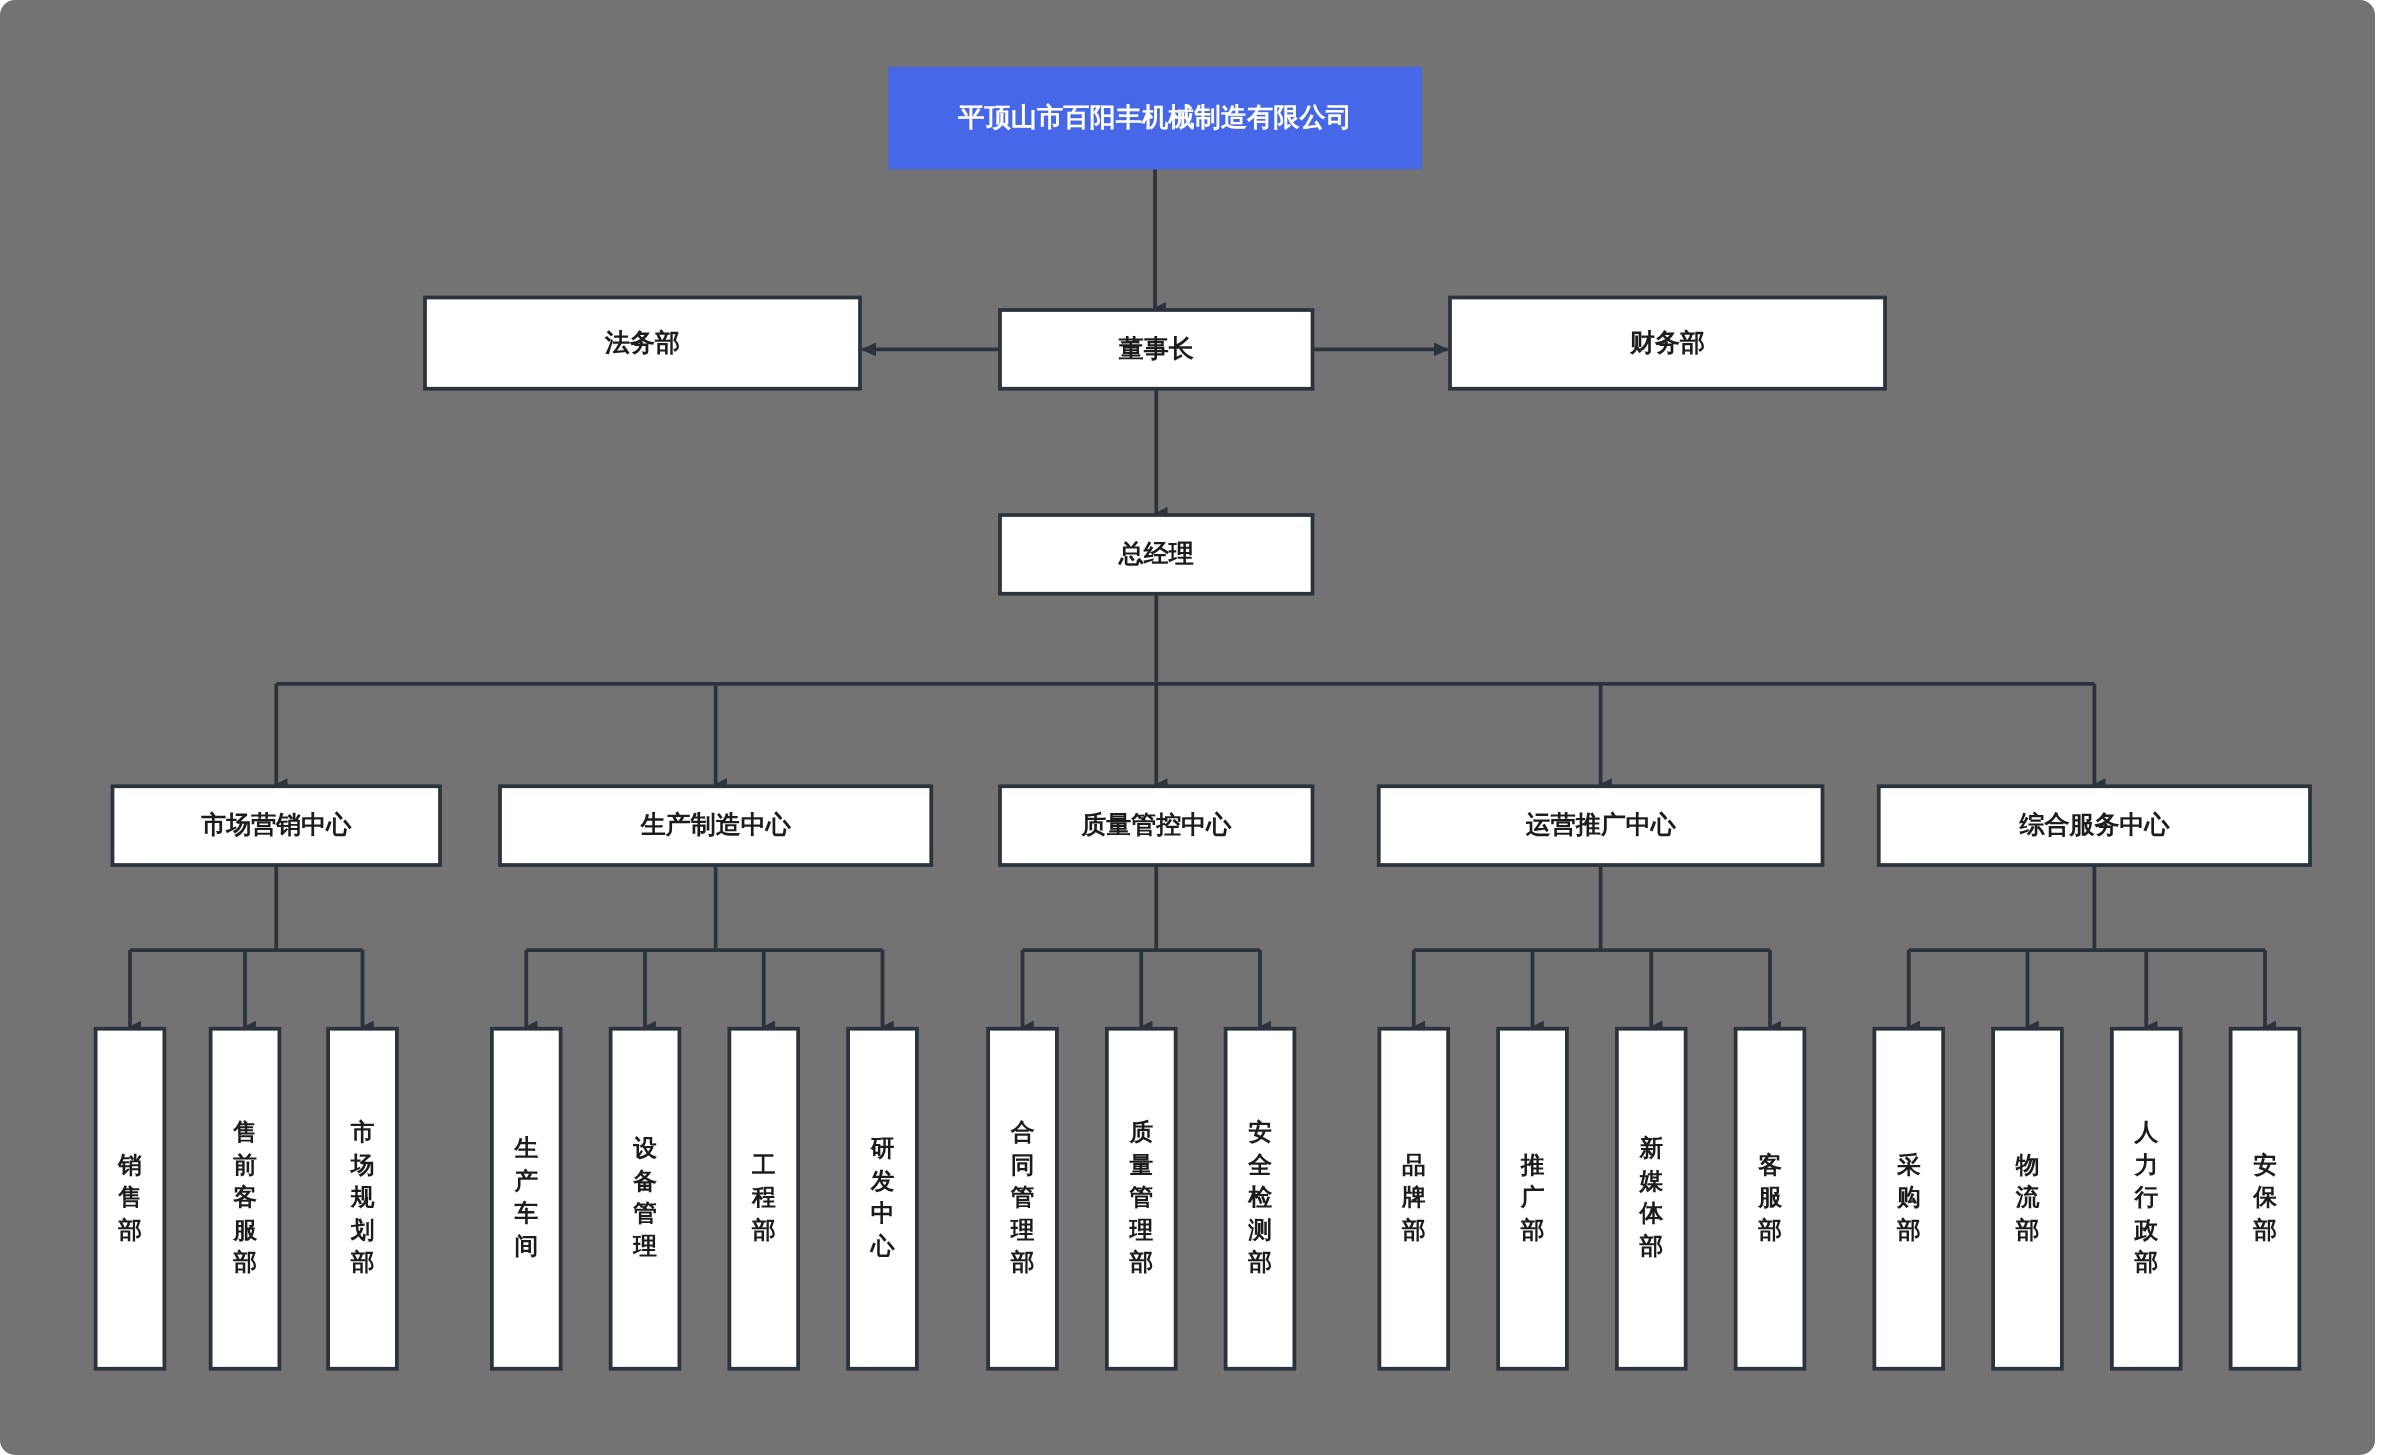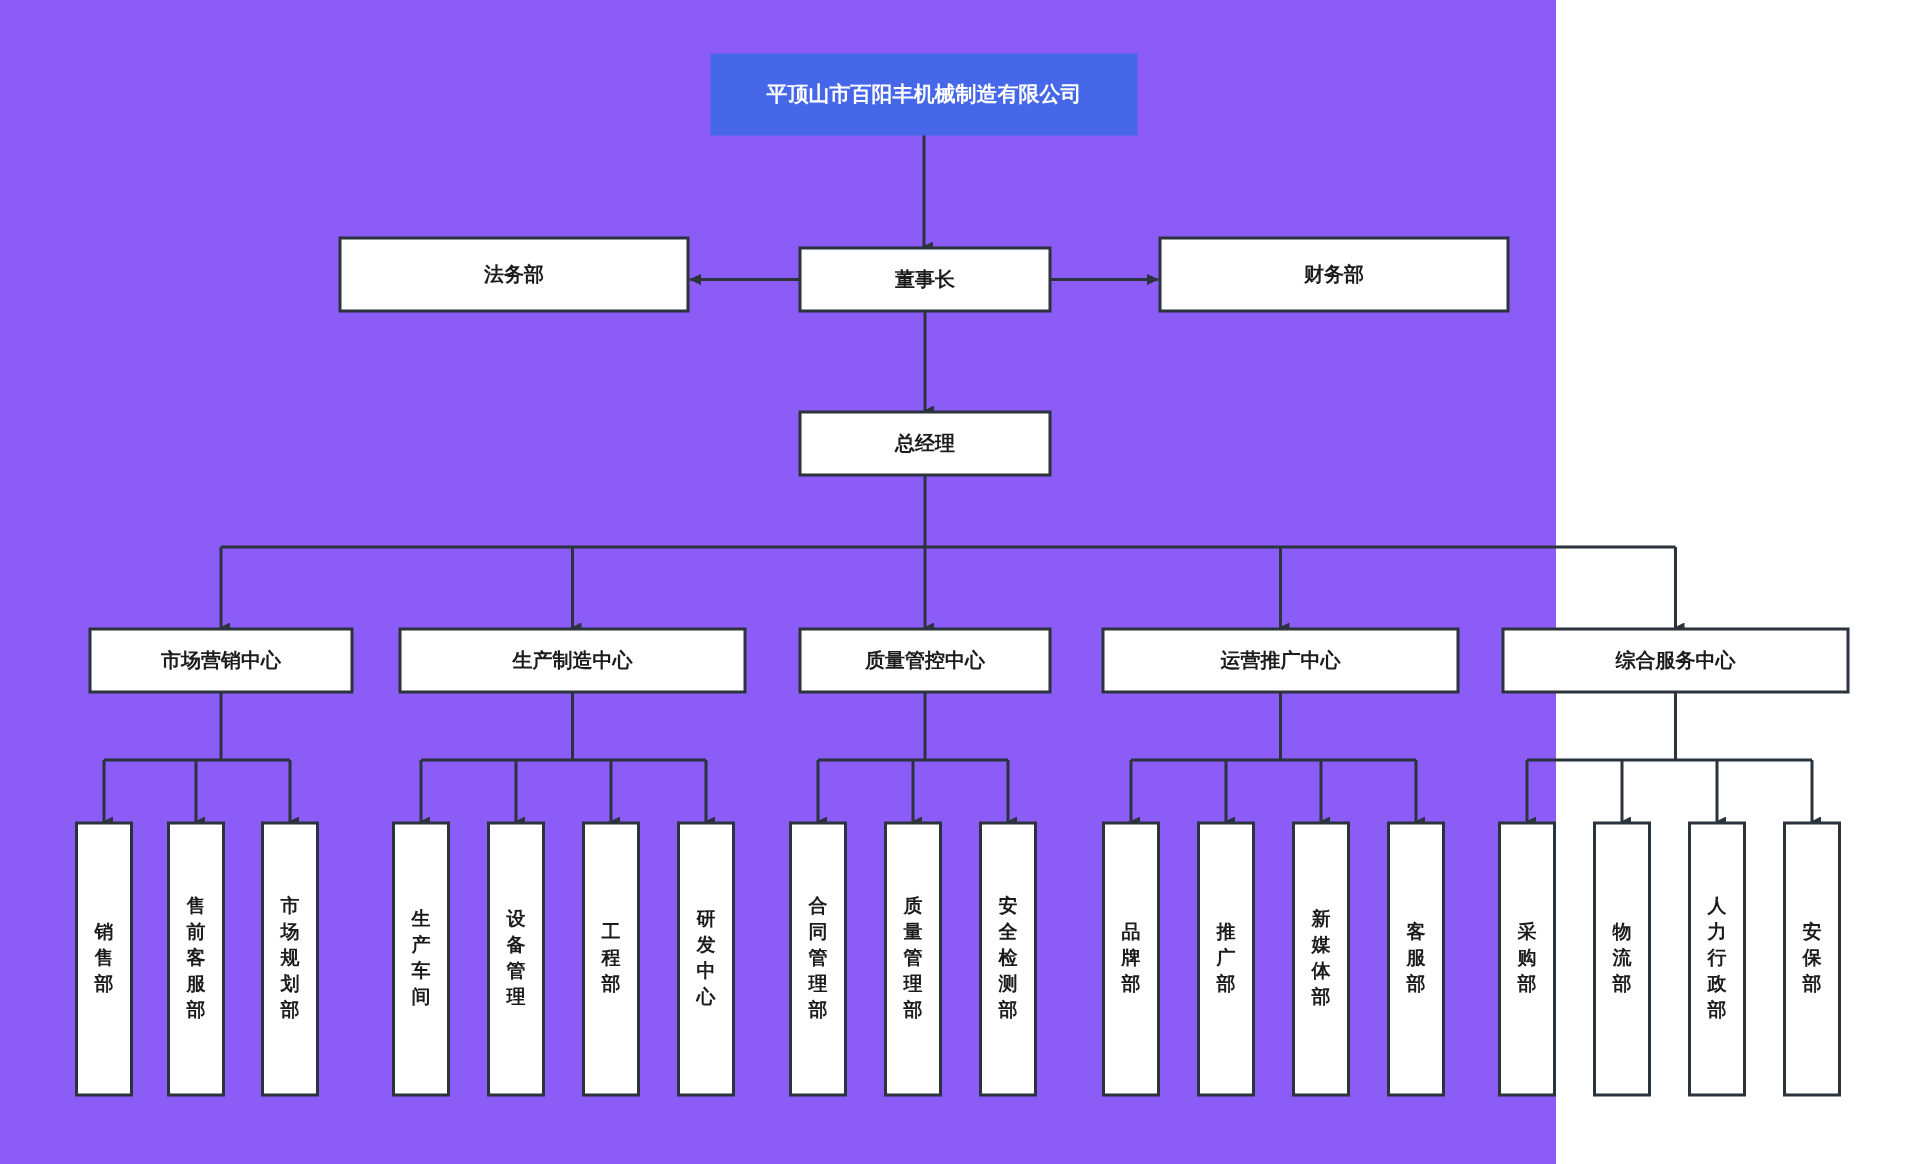--- a/index.html
+++ b/index.html
@@ -1,18 +1,18 @@
 <!DOCTYPE html>
 <html><head>
 <meta charset="utf-8">
 <style>
   html,body{margin:0;padding:0;background:#ffffff;}
   body{width:1920px;height:1164px;overflow:hidden;
        font-family:"Liberation Sans","DejaVu Sans",sans-serif;}
-  #chart-root{position:relative;width:1556px;height:1164px;background:#8b5cf6;}
+  #chart-root{position:relative;width:1900px;height:1164px;background:#737373;border-radius:12px;}
   svg#org-svg{position:absolute;left:0;top:0;width:1920px;height:1164px;}
   .node-box{fill:#ffffff;stroke:#2b333d;stroke-width:3;}
   .node-box.root{fill:#4668e8;stroke:#4668e8;}
   .node-label{fill:#1c1c1c;font-family:"Liberation Sans","DejaVu Sans",sans-serif;
               font-weight:bold;text-anchor:middle;dominant-baseline:middle;}
   .node-label.lvl-root{fill:#ffffff;font-size:21px;}
   .node-label.lvl-1{font-size:20px;}
   .node-label.lvl-2{font-size:20px;}
   .node-label.lvl-3{font-size:20px;}
   .node-label.leaf{font-size:19px;}

